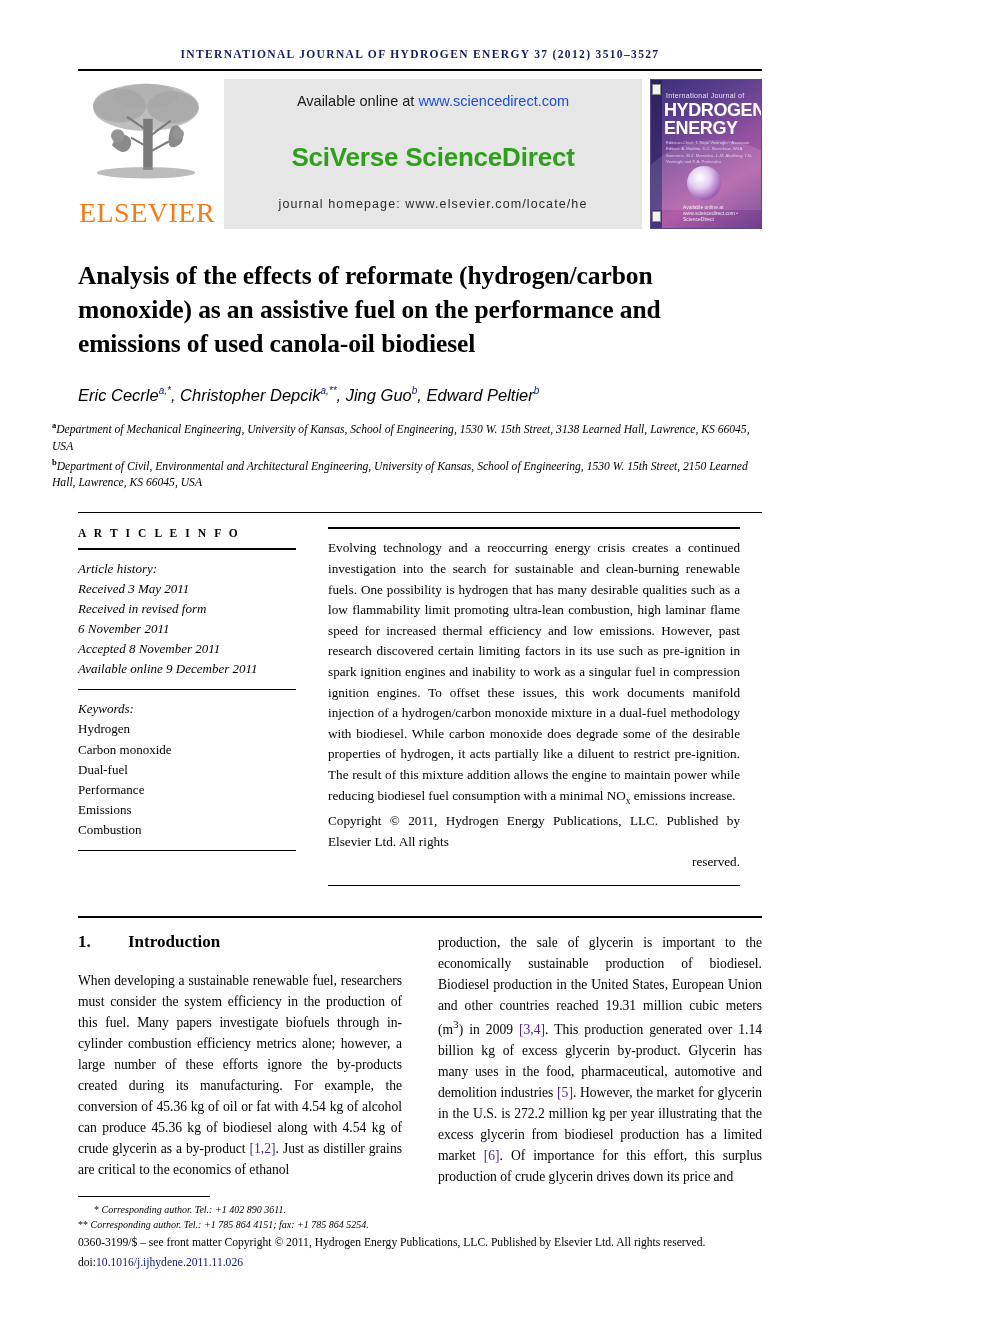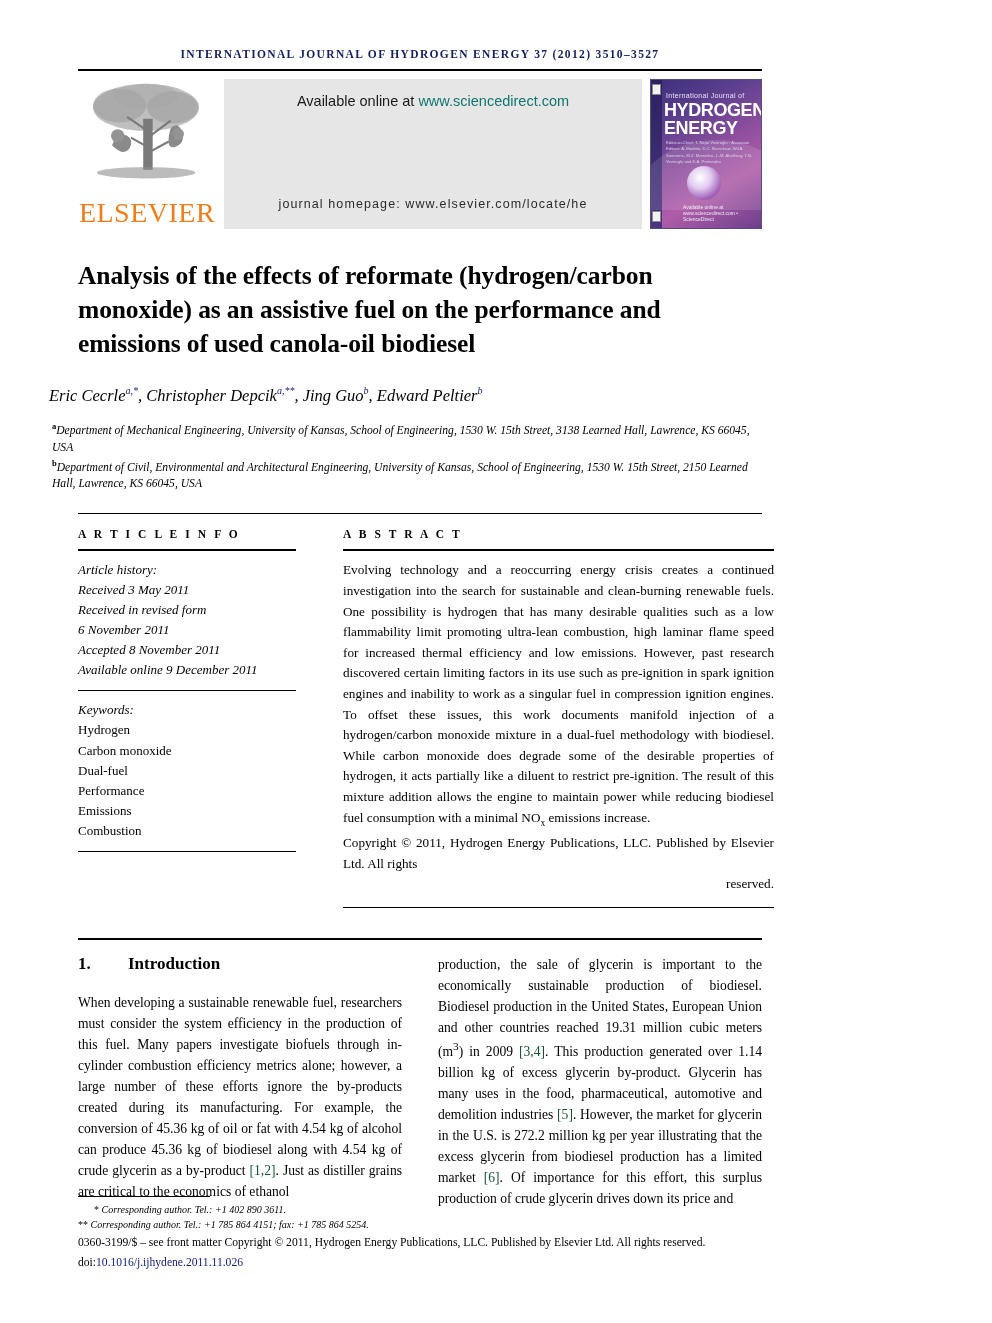--- a/index.html
+++ b/index.html
@@ -70,21 +70,21 @@
     padding: 14px 0 16px 0;
     margin-left: 8px;
     margin-right: 8px;
   }
   .sd-avail {
     text-align: center;
     font-family: "Liberation Sans", sans-serif;
     font-size: 14.5px;
     color: #1a1a1a;
   }
-  .sd-avail .url { color: #0f766e; }
+  .sd-avail .url { color: #1d4ed8; }
   .sd-brand {
     text-align: center;
     font-family: "Liberation Sans", sans-serif;
     font-weight: bold;
     font-size: 26px;
     color: #2e9f1b;
     margin-top: 8px;
     letter-spacing: -0.2px;
   }
   .sd-home {
@@ -161,22 +161,22 @@
     margin: 30px 78px 0 78px;
     font-family: "Liberation Serif", serif;
     font-weight: bold;
     font-size: 25.5px;
     line-height: 1.34;
     letter-spacing: -0.1px;
     color: #000;
   }
 
   .authors {
-    margin: 24px 78px 0 49px;
-    font-family: Liberation Serif, serif;
+    margin: 24px 78px 0 78px;
+    font-family: Liberation Sans, sans-serif;
     font-style: italic;
     font-size: 16.5px;
     color: #000;
   }
   .authors sup { font-size: 10px; color: #14217a; font-style: italic; vertical-align: super; }
 
   .affil {
     margin: 14px 78px 0 52px;
     font-family: "Liberation Serif", serif;
     font-style: italic;
@@ -185,23 +185,23 @@
     color: #000;
   }
   .affil sup { font-weight: bold; font-size: 8.5px; font-style: normal; }
 
   
   .rule-mid {
     margin: 20px 78px 0 78px;
     border-top: 1.1px solid #000;
   }
   .infoblock {
-    margin: 0 66px 0 78px;
-    display: flex;
-    gap: 47px;
+    margin: 0 100px 0 78px;
+    display: flex;
+    gap: 32px;
     padding-top: 14px;
   }
   .col-info { width: 218px; flex: 0 0 218px; }
   .col-abs  { flex: 1 1 auto; }
 
   .sechead {
     font-family: "Liberation Serif", serif;
     font-weight: bold;
     font-size: 11.5px;
     letter-spacing: 2.6px;
@@ -257,21 +257,21 @@
   }
   .secnum { width: 50px; flex: 0 0 50px; }
   .bodytext {
     font-family: "Liberation Serif", serif;
     font-size: 13.6px;
     line-height: 1.55;
     text-align: justify;
     hyphens: none;
   }
   .bodytext p { margin: 0; }
-  .ref { color: #14532d; }
+  .ref { color: #4c1d95; }
 
   
   .footwrap {
     position: absolute;
     left: 78px;
     bottom: 52px;
     width: 836px;
   }
   .foot-rule { width: 132px; border-top: 1.1px solid #000; margin-bottom: 5px; }
   .footnote {
@@ -318,20 +318,21 @@
           <circle cx="94" cy="58" r="6" fill="#949494"></circle>
         </g>
       </svg>
       <div class="elsevier-word">ELSEVIER</div>
     </div>
 
     <div class="sd-banner">
       <div class="sd-avail">
         <span>Available online at </span><span class="url">www.sciencedirect.com</span>
       </div>
+      <div class="sd-brand">SciVerse ScienceDirect</div>
       <div class="sd-home">journal homepage: www.elsevier.com/locate/he</div>
     </div>
 
     <div class="cover">
       <div class="spine"></div>
       <div class="badge-tl"></div>
       <div class="badge-bl"></div>
       <div class="wave"></div>
       <div class="ijhe-small">International Journal of</div>
       <div class="ijhe-h1">HYDROGEN</div>
@@ -378,21 +379,20 @@
         <div>Carbon monoxide</div>
         <div>Dual-fuel</div>
         <div>Performance</div>
         <div>Emissions</div>
         <div>Combustion</div>
       </div>
       <div class="hr-thin"></div>
     </div>
 
     <div class="col-abs">
-      <div class="sechead">A B S T R A C T</div>
       <div class="hr-thick"></div>
       <div class="abstext">
         <p><span>Evolving technology and a reoccurring energy crisis creates a continued investigation into the search for sustainable and clean-burning renewable fuels. One possibility is hydrogen that has many desirable qualities such as a low flammability limit promoting ultra-lean combustion, high laminar flame speed for increased thermal efficiency and low emissions. However, past research discovered certain limiting factors in its use such as pre-ignition in spark ignition engines and inability to work as a singular fuel in compression ignition engines. To offset these issues, this work documents manifold injection of a hydrogen/carbon monoxide mixture in a dual-fuel methodology with biodiesel. While carbon monoxide does degrade some of the desirable properties of hydrogen, it acts partially like a diluent to restrict pre-ignition. The result of this mixture addition allows the engine to maintain power while reducing biodiesel fuel consumption with a minimal NO</span><sub>x</sub><span> emissions increase.</span></p>
         <p class="abs-copy"><span>Copyright © 2011, Hydrogen Energy Publications, LLC. Published by Elsevier Ltd. All rights</span><span class="tail">reserved.</span></p>
       </div>
       <div class="rule-abs-bottom"></div>
     </div>
   </div>
 
   <div class="rule-body"></div>

